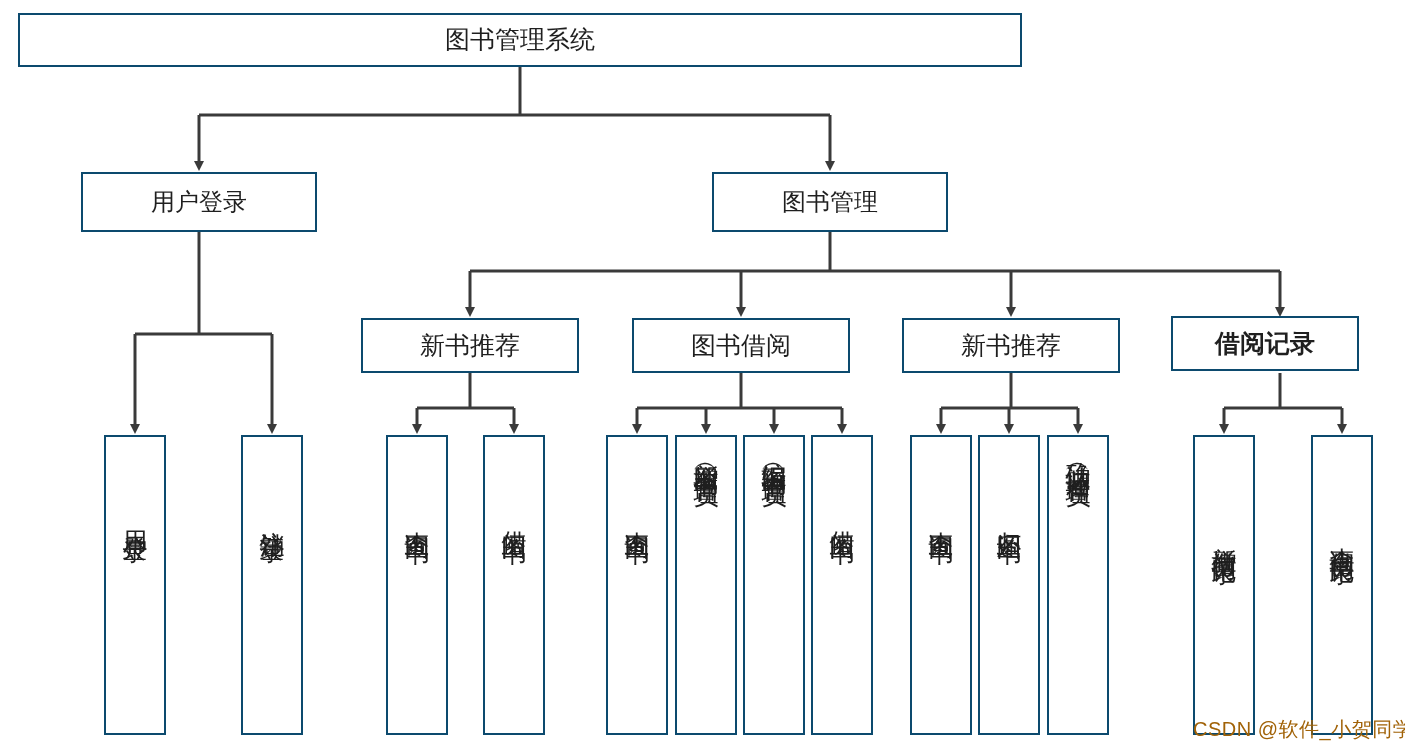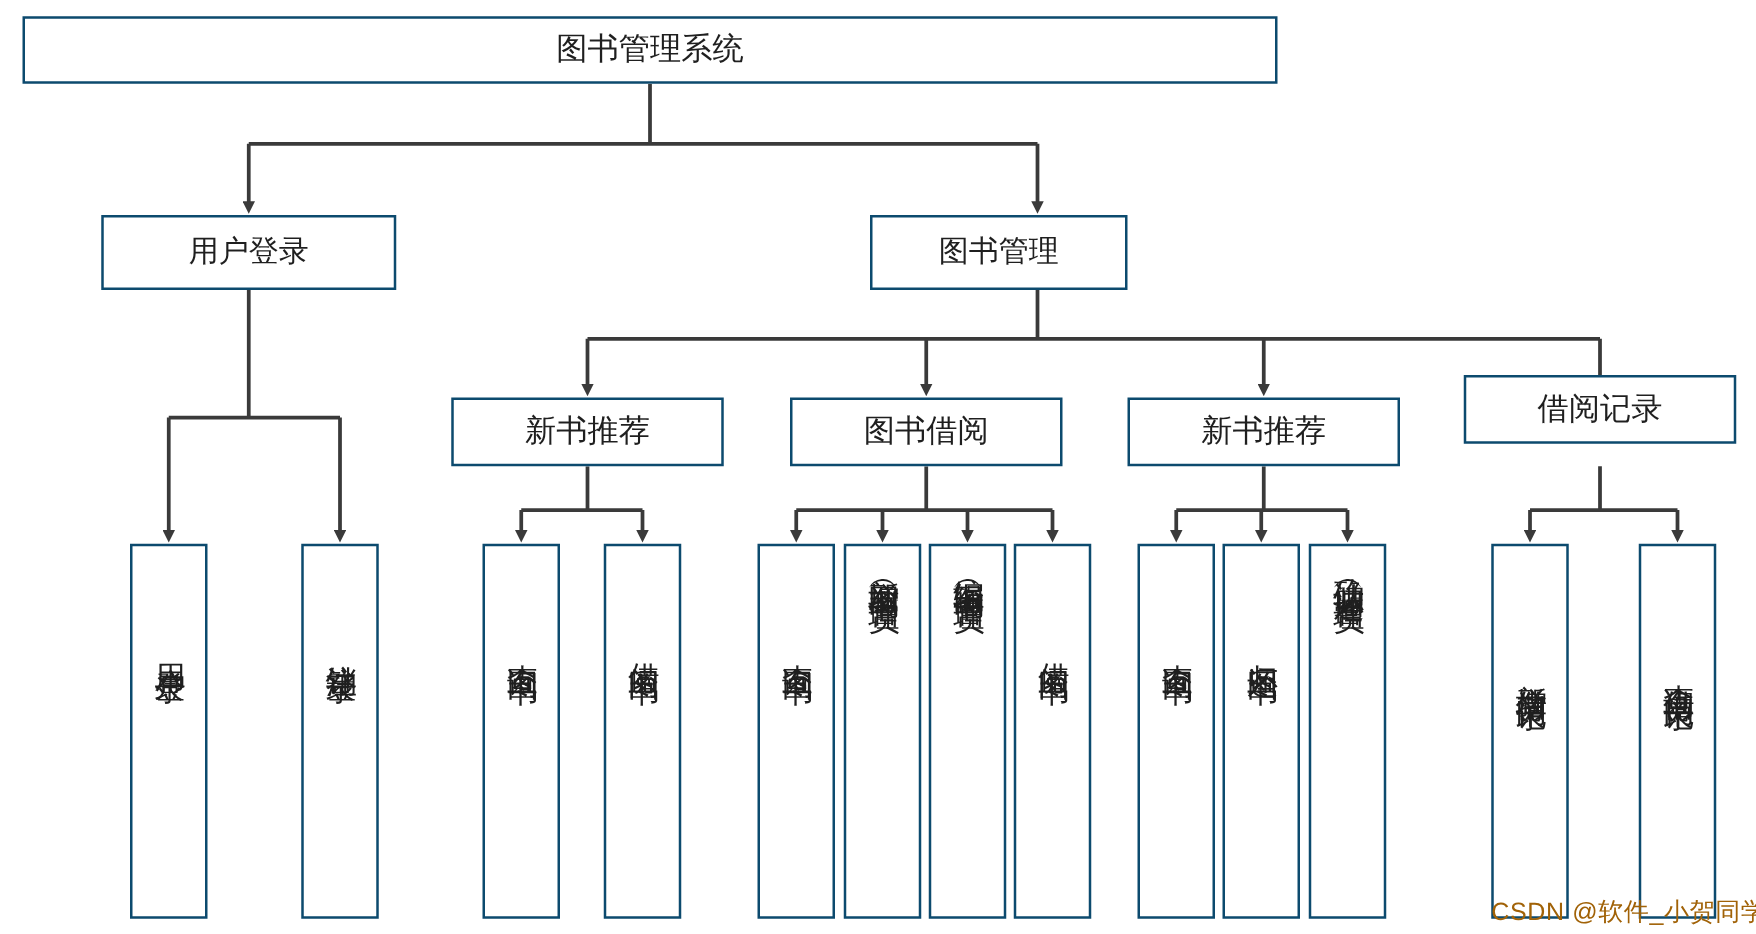--- a/index.html
+++ b/index.html
@@ -115,33 +115,33 @@
       </g>
   </svg>
 
   <div id="node-layer">
       <div class="node level-0" style="left: 18px; top: 13px; width: 1004px; height: 54px;">
         <span class="node-label">图书管理系统</span>
       </div>
       <div class="node level-1" style="left: 81px; top: 172px; width: 236px; height: 60px;">
         <span class="node-label">用户登录</span>
       </div>
-      <div class="node level-1" style="left: 696px; top: 172px; width: 206px; height: 60px;">
+      <div class="node level-1" style="left: 712px; top: 172px; width: 236px; height: 60px;">
         <span class="node-label">图书管理</span>
       </div>
       <div class="node level-2" style="left: 361px; top: 318px; width: 218px; height: 55px;">
         <span class="node-label">新书推荐</span>
       </div>
       <div class="node level-2" style="left: 632px; top: 318px; width: 218px; height: 55px;">
         <span class="node-label">图书借阅</span>
       </div>
       <div class="node level-2" style="left: 902px; top: 318px; width: 218px; height: 55px;">
         <span class="node-label">新书推荐</span>
       </div>
-      <div class="node level-2" style="left: 1171px; top: 300px; width: 218px; height: 55px;">
+      <div class="node level-2" style="left: 1171px; top: 316px; width: 188px; height: 55px; font-weight: bold;">
         <span class="node-label">借阅记录</span>
       </div>
       <div class="node level-3 leaf pad-mid" style="left: 104px; top: 435px; width: 62px; height: 300px;">
         <span class="node-label">用户登录</span>
       </div>
       <div class="node level-3 leaf pad-mid" style="left: 241px; top: 435px; width: 62px; height: 300px;">
         <span class="node-label">注销登录</span>
       </div>
       <div class="node level-3 leaf pad-mid" style="left: 386px; top: 435px; width: 62px; height: 300px;">
         <span class="node-label">查询图书</span>

